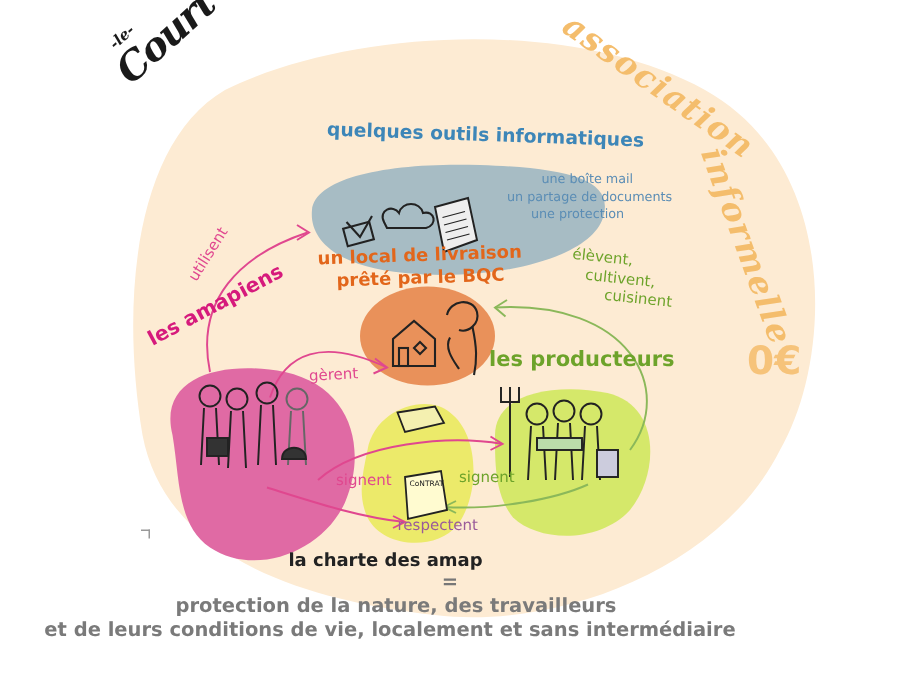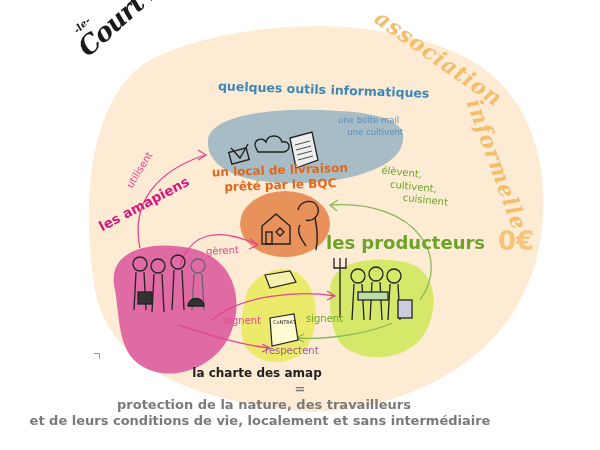--- a/index.html
+++ b/index.html
@@ -10,27 +10,27 @@
     .abs { position: absolute; }
     svg.bg { position: absolute; left: 0; top: 0; }
     .logo {
       left: 72px; top: 40px; transform: rotate(-42deg); transform-origin: left top;
       font-family: "DejaVu Serif", serif; font-style: italic; font-weight: bold;
       color: #1a1a1a; font-size: 26px; white-space: nowrap; letter-spacing: -1px;
     }
     .logo-small { font-size: 10px; position: absolute; left: 8px; top: -10px; letter-spacing: 0; }
     .title-tools { left: 218px; top: 82px; color: #3d86b8; font-size: 12.5px; font-weight: bold; transform: rotate(2deg); white-space: nowrap; }
     .tools-list { left: 338px; top: 115px; color: #5b8db5; font-size: 8.5px; line-height: 11.5px; white-space: nowrap; text-align: right; }
-    .tools-list div:nth-child(1) { margin-right: 4px; }
+    .tools-list div:nth-child(1) { margin-right: 26px; }
     .tools-list div:nth-child(3) { margin-right: 32px; }
     .local { left: 212px; top: 163px; color: #e2661b; font-size: 12px; font-weight: bold; line-height: 15px; text-align: center; white-space: nowrap; transform: rotate(-2deg); }
     .amapiens { left: 96px; top: 220px; color: #d61a7c; font-size: 13.5px; font-weight: bold; transform: rotate(-28deg); transform-origin: left top; white-space: nowrap; }
     .utilisent { left: 124px; top: 184px; color: #e0478f; font-size: 10px; transform: rotate(-58deg); transform-origin: left top; white-space: nowrap; }
     .gerent { left: 206px; top: 245px; color: #e0478f; font-size: 10px; transform: rotate(-3deg); white-space: nowrap; }
-    .producteurs { left: 326px; top: 232px; color: #6da32a; font-size: 18px; font-weight: bold; white-space: nowrap; }
+    .producteurs { left: 326px; top: 232px; color: #6da32a; font-size: 14px; font-weight: bold; white-space: nowrap; }
     .actions { left: 380px; top: 168px; color: #6da32a; font-size: 10px; line-height: 12.5px; white-space: nowrap; transform: rotate(6deg); }
     .actions div:nth-child(2) { margin-left: 10px; }
     .actions div:nth-child(3) { margin-left: 24px; }
     .signent-l { left: 224px; top: 315px; color: #e0478f; font-size: 10px; white-space: nowrap; }
     .signent-r { left: 306px; top: 313px; color: #6da32a; font-size: 10px; white-space: nowrap; }
     .respectent { left: 246px; top: 345px; color: #9a5a9a; font-size: 10px; white-space: nowrap; padding-left: 19px; }
     .assoc {
       left: 385px; top: 4px; color: #f4bd6c; font-family: "DejaVu Serif", serif; font-style: italic; font-weight: bold;
       font-size: 22px; white-space: nowrap; transform: rotate(35deg); transform-origin: left top; letter-spacing: 1px;
     }
@@ -137,21 +137,22 @@
   
 </div>
 
 <div class="abs assoc">association</div>
 <div class="abs informelle">informelle</div>
 <div class="abs price">0€</div>
 
 <div class="abs title-tools">quelques outils informatiques</div>
 <div class="abs tools-list">
   <div>une boîte mail</div>
-  <div>une cultivent</div>
+  <div>un partage de documents</div>
+  <div>une protection</div>
 </div>
 
 <div class="abs local">
   <div>un local de livraison</div>
   <div>prêté par le BQC</div>
 </div>
 
 <div class="abs utilisent">utilisent</div>
 <div class="abs amapiens">les amapiens</div>
 <div class="abs gerent">gèrent</div>

